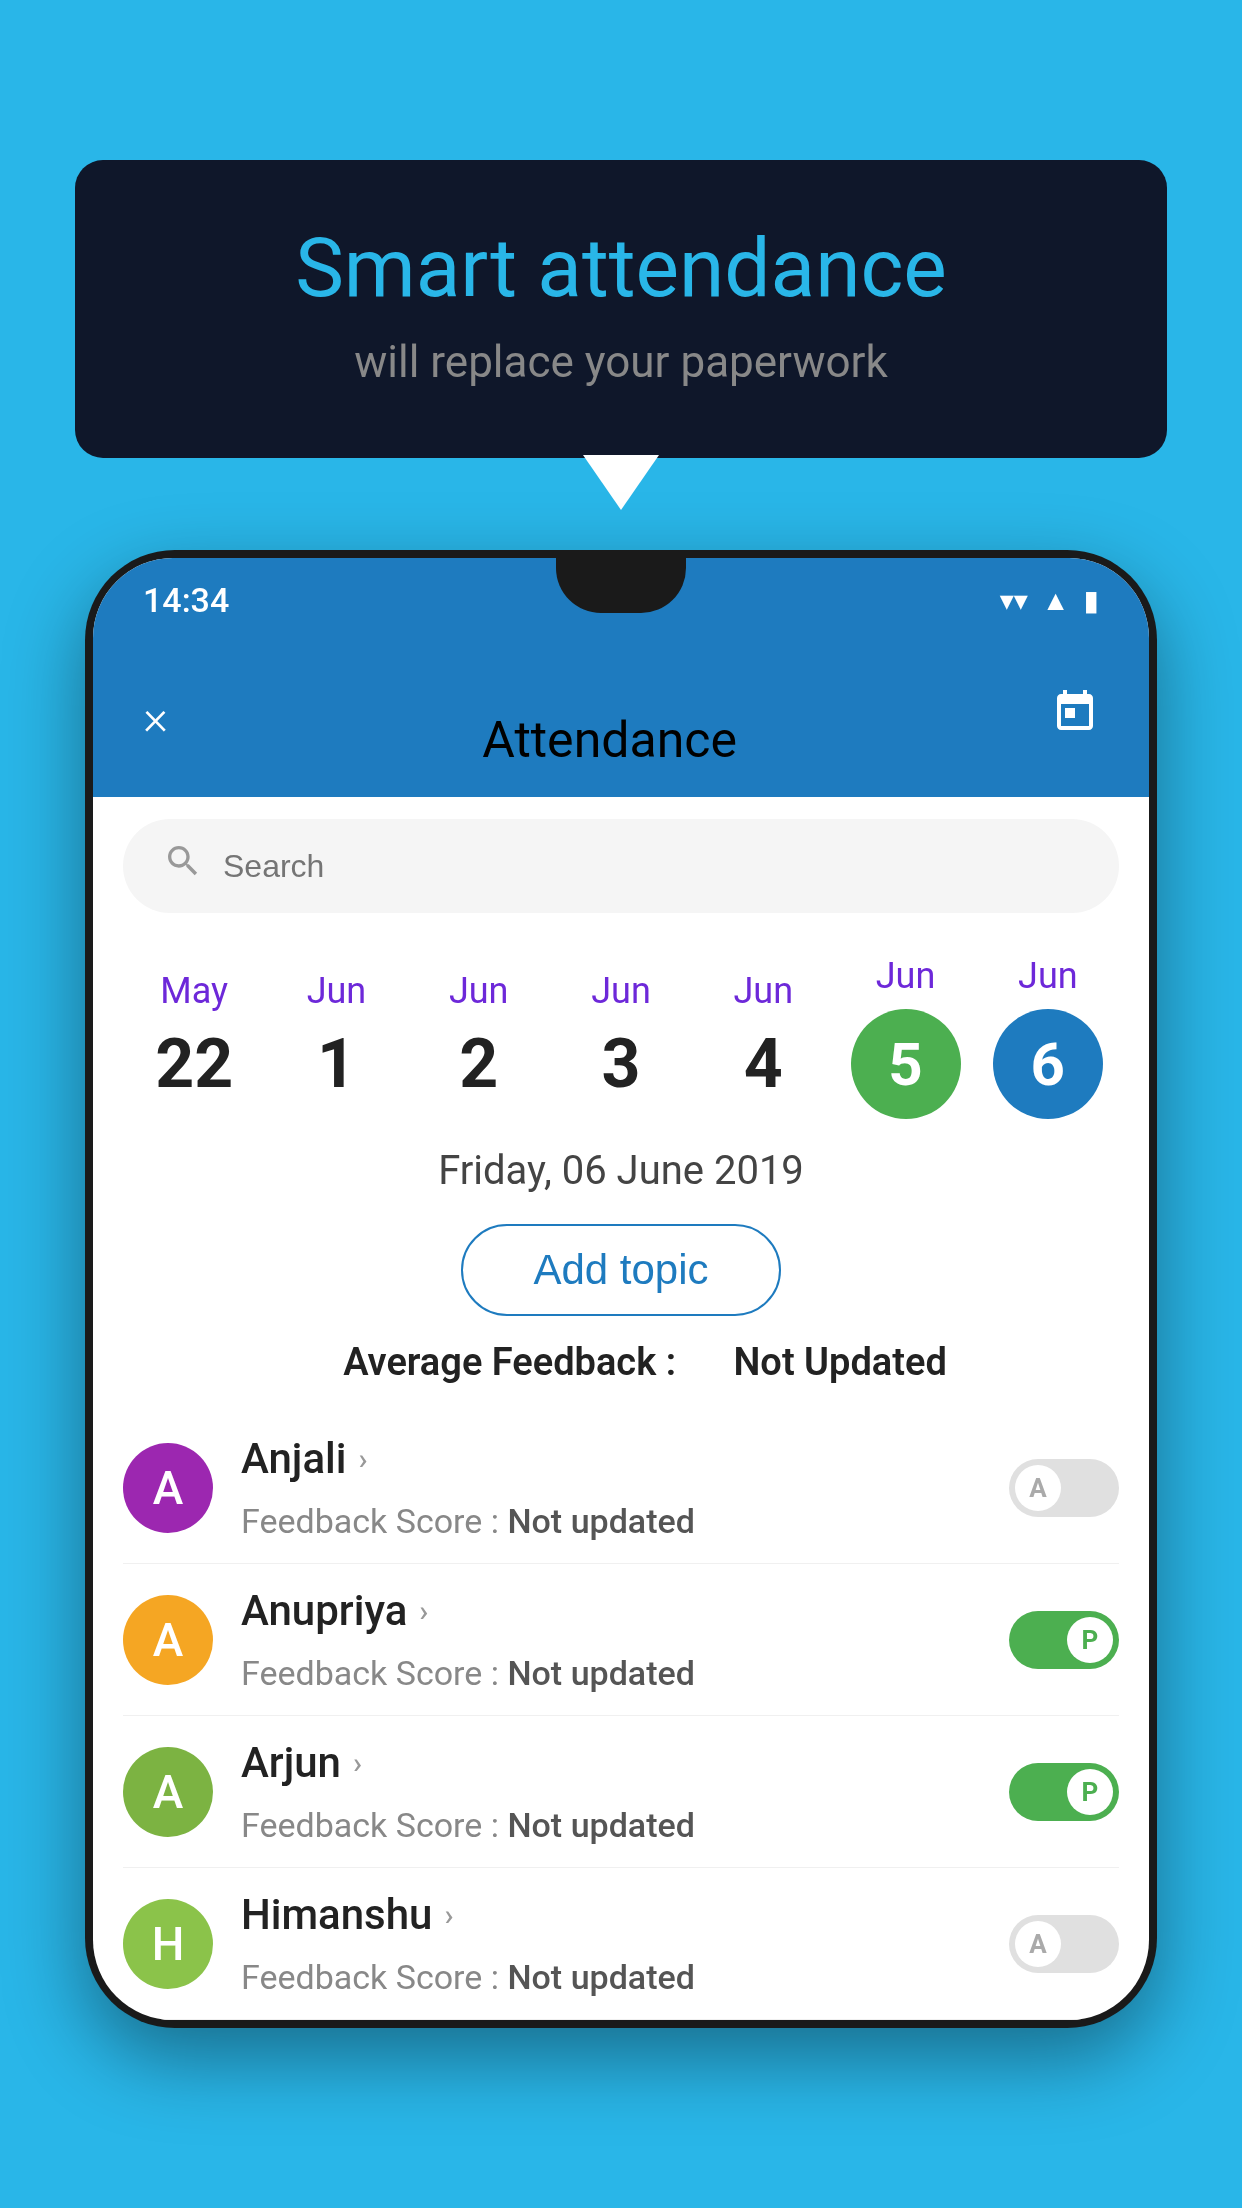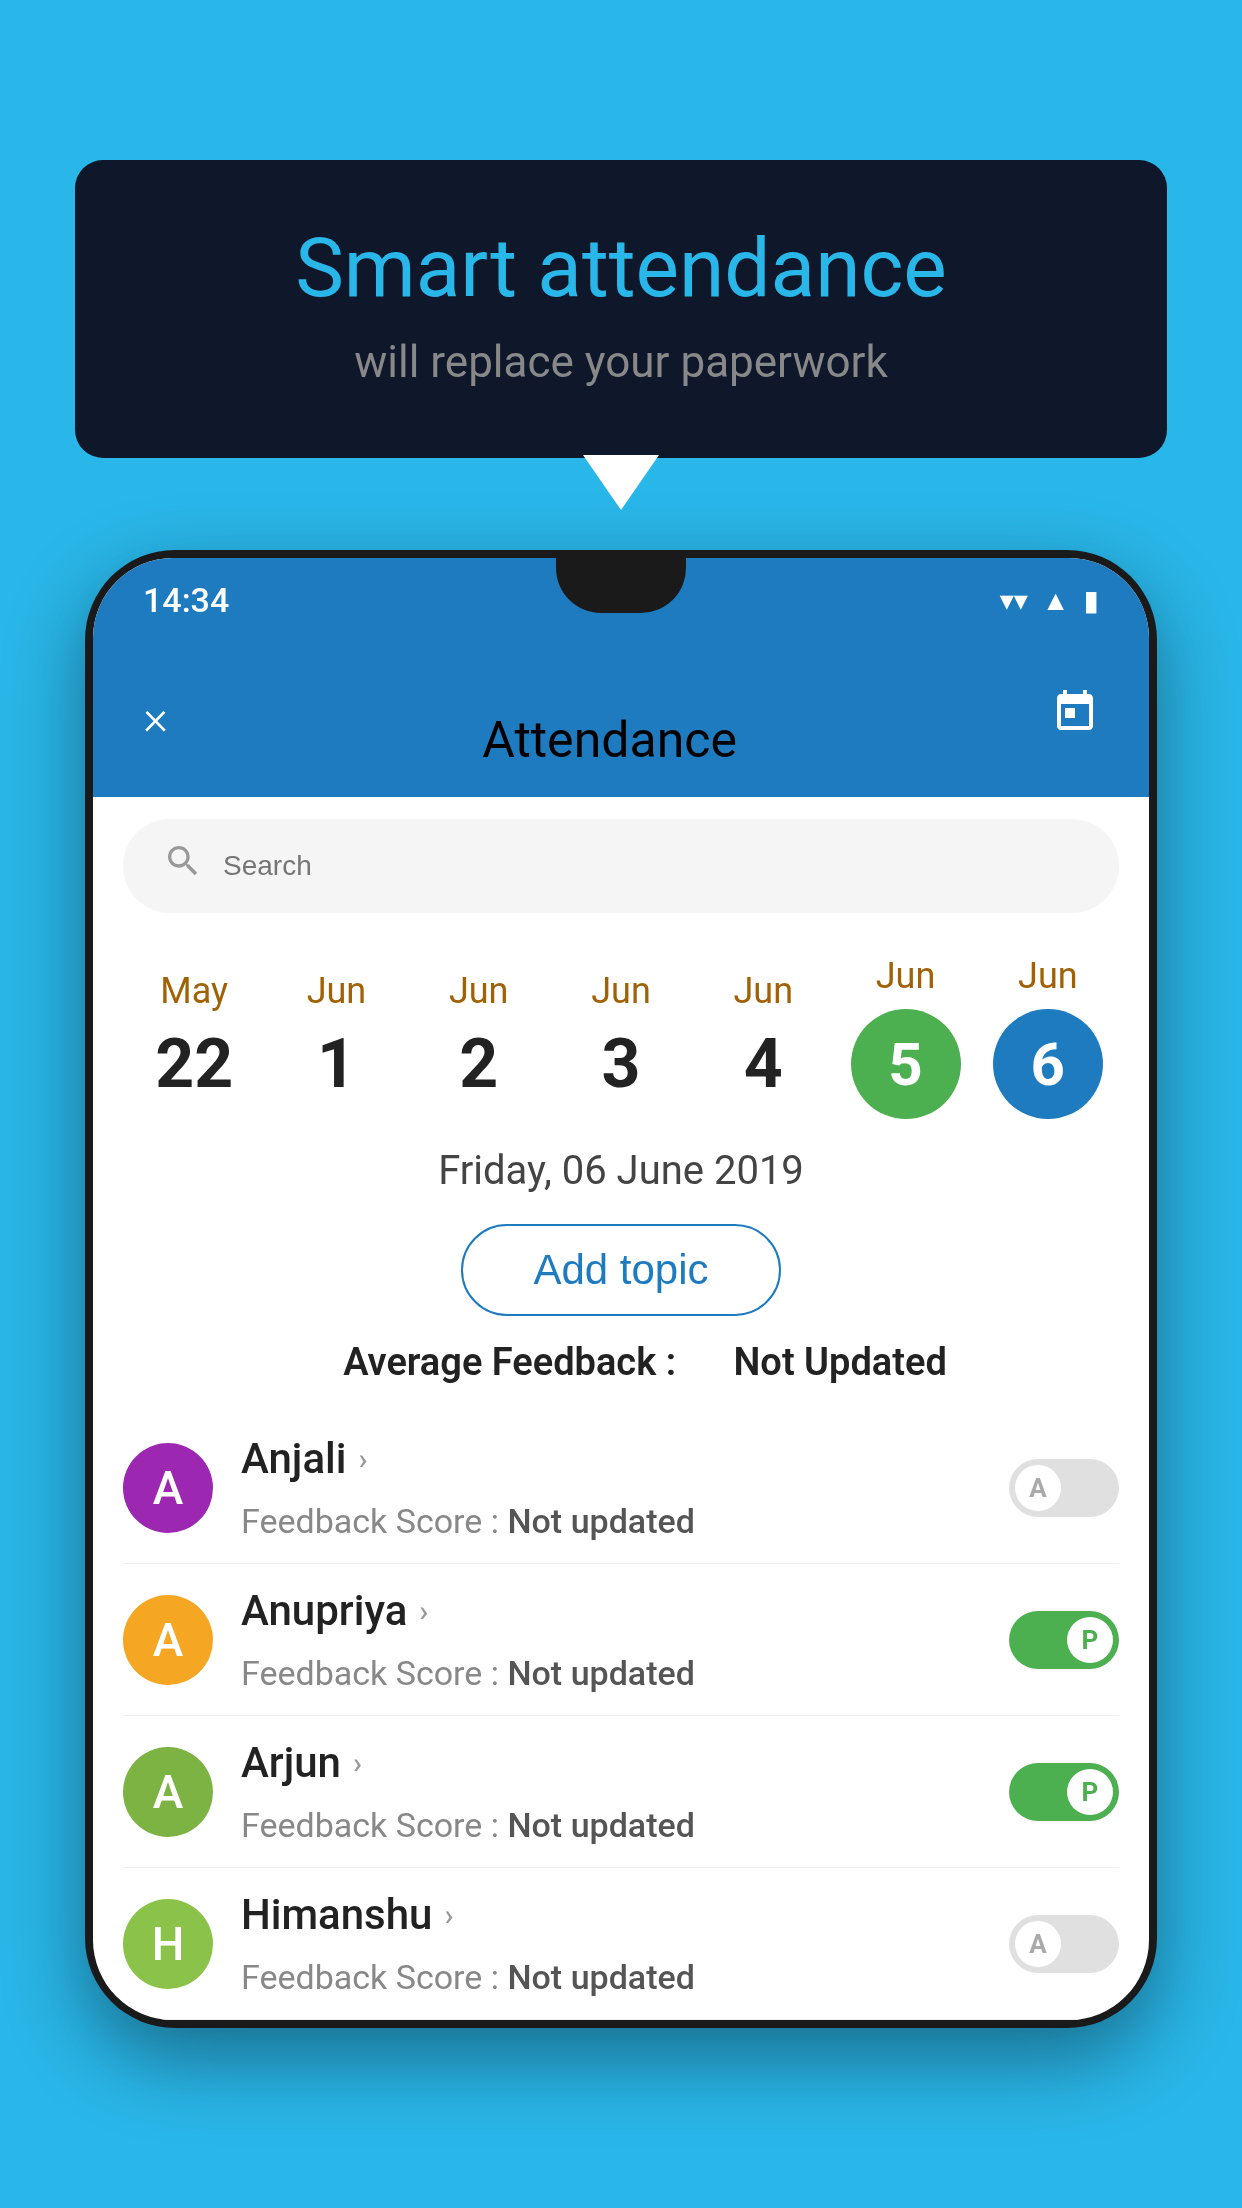--- a/index.html
+++ b/index.html
@@ -160,21 +160,21 @@
       align-items: center;
       gap: 20px;
     }
 
     .search-icon {
       color: #999;
       font-size: 40px;
     }
 
     .search-input {
-      font-size: 28px;
+      font-size: 32px;
       color: #aaa;
       background: transparent;
       border: none;
       outline: none;
       flex: 1;
     }
 
     
     .date-strip {
       display: flex;
@@ -186,21 +186,21 @@
     .date-col {
       display: flex;
       flex-direction: column;
       align-items: center;
       gap: 12px;
       min-width: 120px;
     }
 
     .date-month {
       font-size: 36px;
-      color: #a16207;
+      color: #6d28d9;
       font-weight: 400;
     }
 
     .date-day {
       font-size: 68px;
       font-weight: 700;
       color: #222;
     }
 
     .date-col.selected-green .date-circle {

